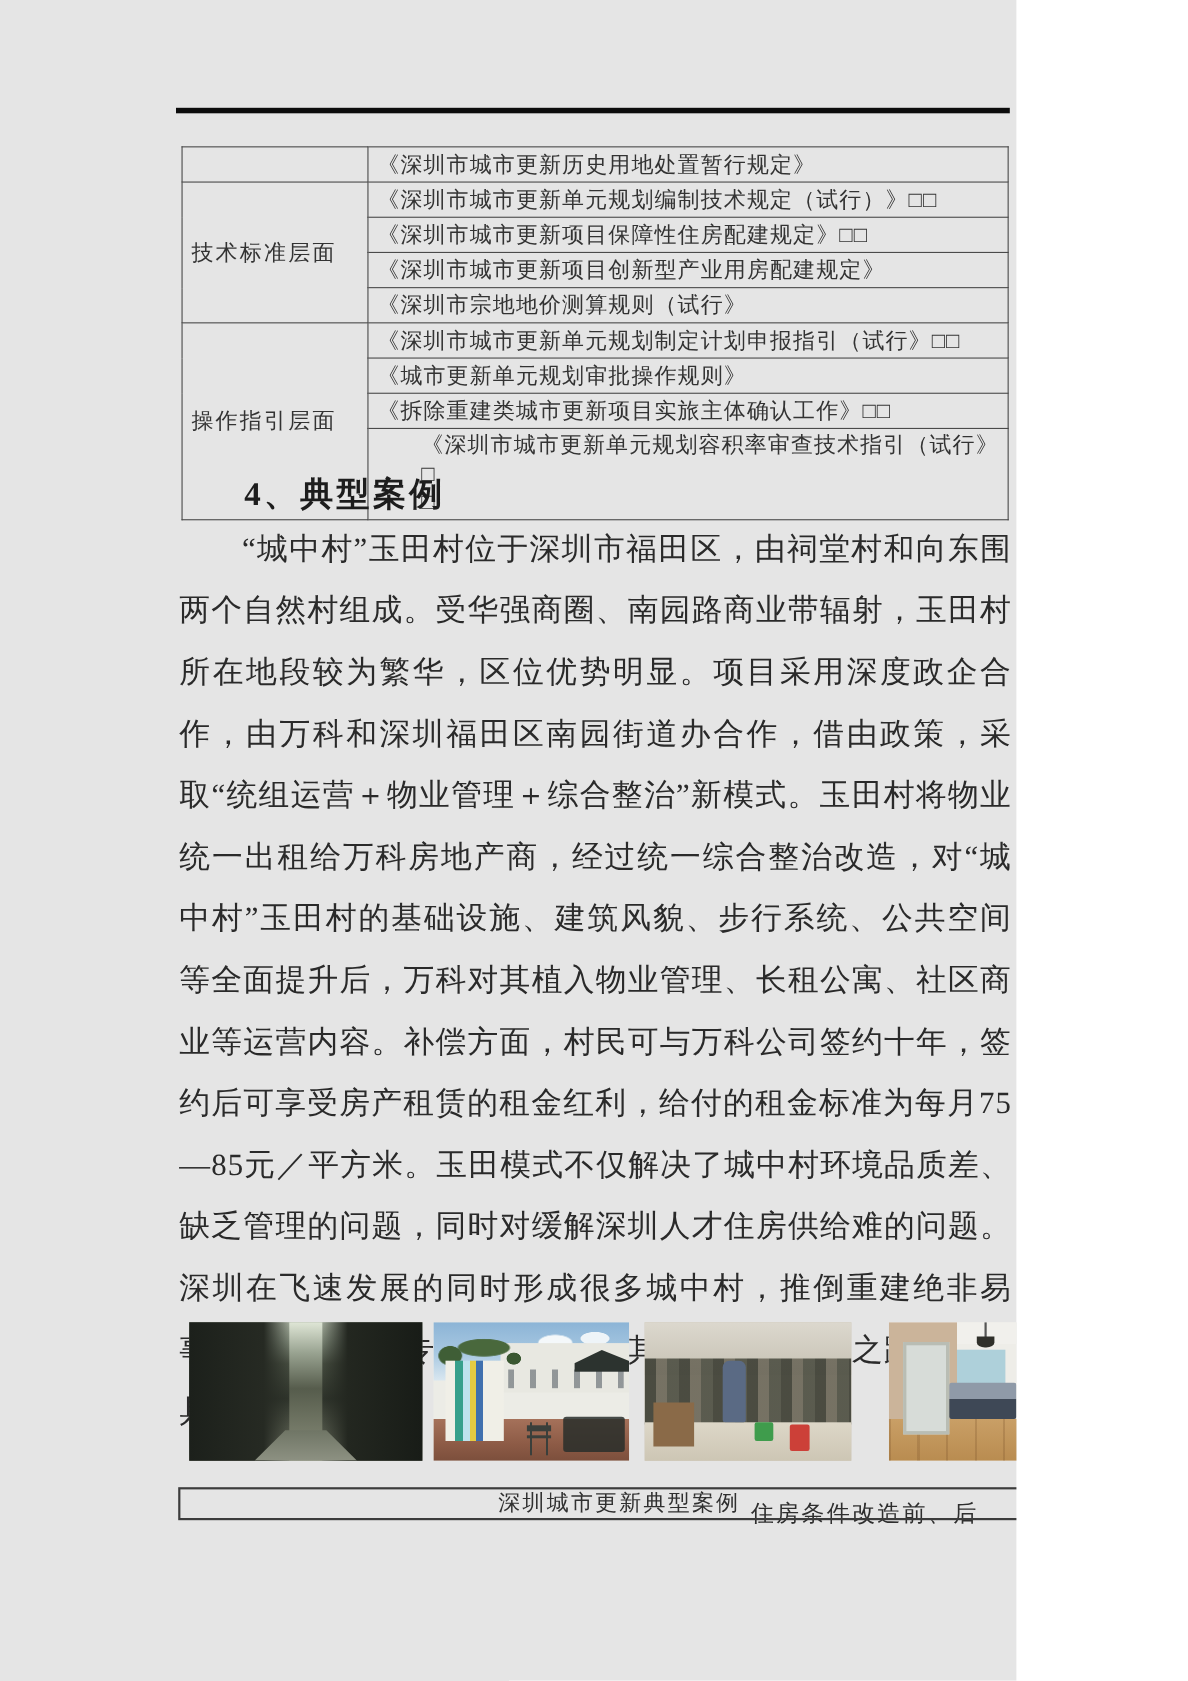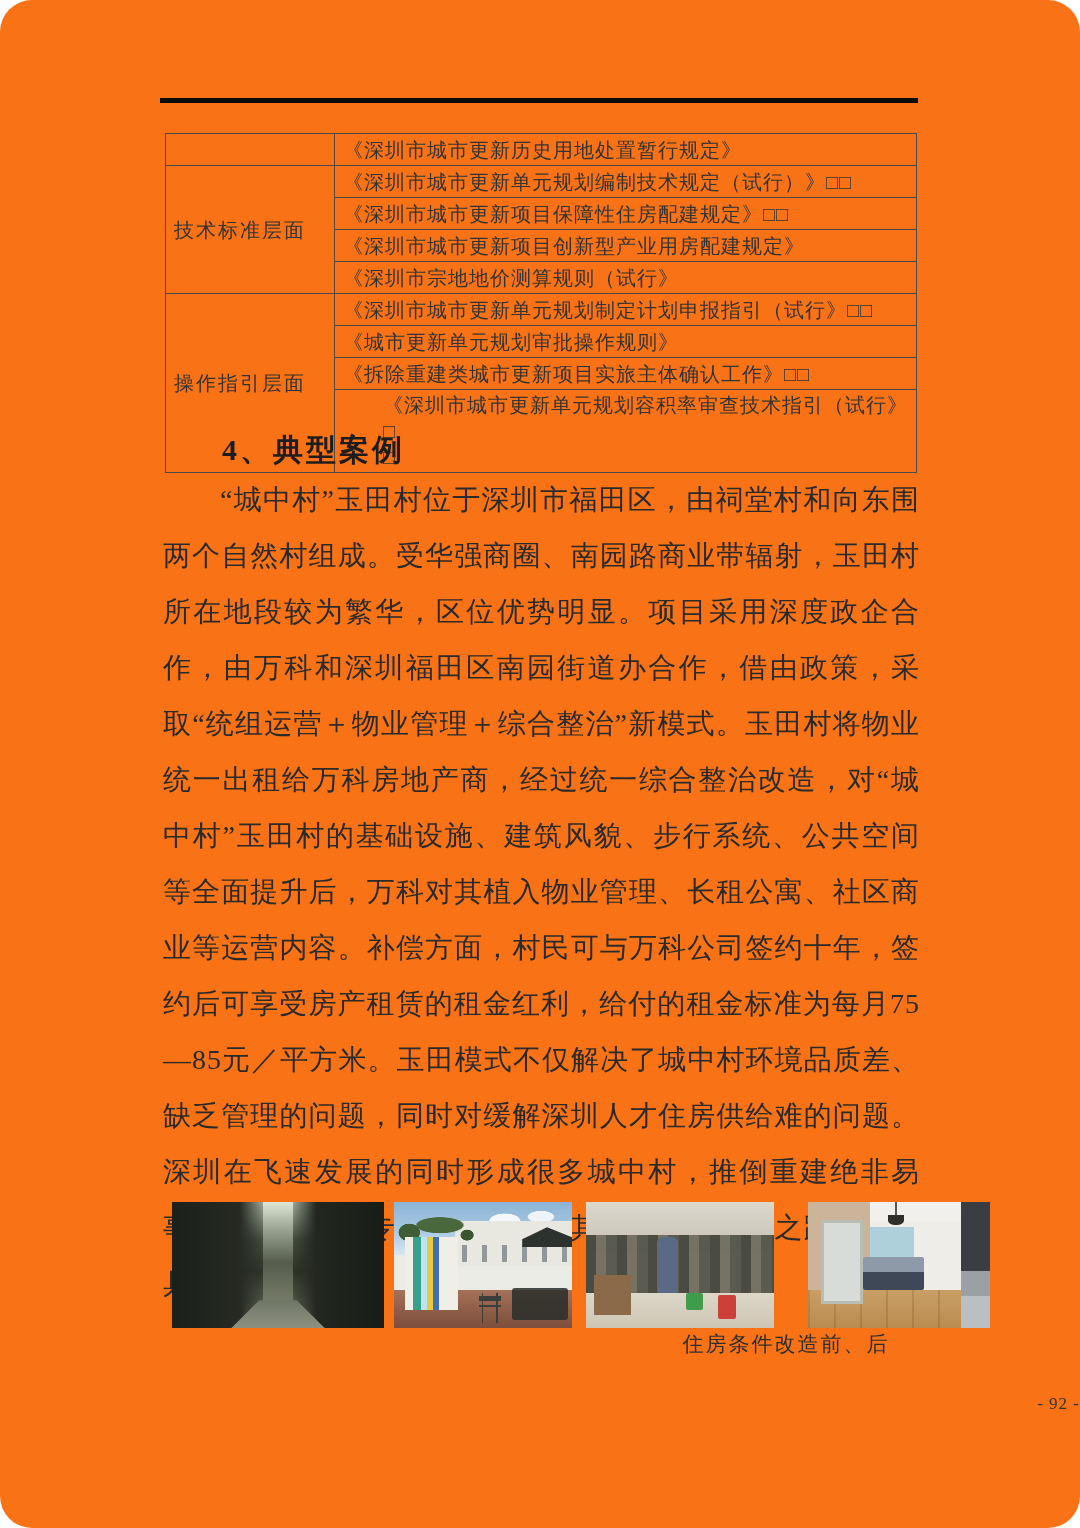--- a/index.html
+++ b/index.html
@@ -1,23 +1,22 @@
 <!DOCTYPE html>
 <html><head>
 <meta charset="utf-8">
 <style>
   html,body{margin:0;padding:0;background:#ffffff;}
   .page{
     position:relative;
-    width:1080px;height:1528px;
-    background:#f97316;
+    width:924px;height:1528px;
+    background:#e5e5e5;
     font-family:"Liberation Serif", serif;
     color:#262626;
     overflow:hidden;
-    border-radius:32px;
   }
   
   .header-rule{
     position:absolute;left:160px;top:98px;width:758px;height:5px;
     background:#0c0c0c;
   }
   
   table.policy{
     position:absolute;left:165px;top:133px;width:752px;
     border-collapse:collapse;table-layout:fixed;
@@ -115,21 +114,21 @@
   .p4 .kitchen{right:0;top:0;width:16%;height:100%;
       background:linear-gradient(180deg,#3a3e42 0 55%,#9aa0a4 55% 75%,#b9bfc2 75% 100%);}
   .p4 .lamp-cord{left:48%;top:0;width:2px;height:11%;background:#555;}
   .p4 .lamp-shade{left:44%;top:10%;width:9%;height:8%;background:#2f2f2a;border-radius:0 0 45% 45%;}
   
   .caption{
     position:absolute;top:1330px;font-size:21px;letter-spacing:2px;color:#2e2e2e;
     width:240px;text-align:center;
   }
   .caption.c1{left:282px;}
-  .caption.c2{left:666px;}
+  .caption.c2{left:666px;margin-top:32px;}
   
   .figure-caption-box{
     position:absolute;left:162px;top:1352px;width:798px;height:26px;
     border:2px solid #3c3c3c;
     text-align:center;font-size:20px;line-height:26px;letter-spacing:2px;color:#303030;
   }
   
   .page-number{
     position:absolute;left:0;top:1394px;width:1080px;
     text-align:right;font-size:17px;color:#333333;letter-spacing:1px;
@@ -216,16 +215,19 @@
       <div class="door"></div>
       <div class="bed"></div>
       <div class="kitchen"></div>
       <div class="lamp-cord"></div>
       <div class="lamp-shade"></div>
     </div>
   </div>
 
   <div class="caption c2">住房条件改造前、后</div>
 
+  <div class="figure-caption-box">
+    <span>深圳城市更新典型案例</span>
+  </div>
 
   <div class="page-number">- 92 -</div>
 
 </div>
 
 </body></html>

